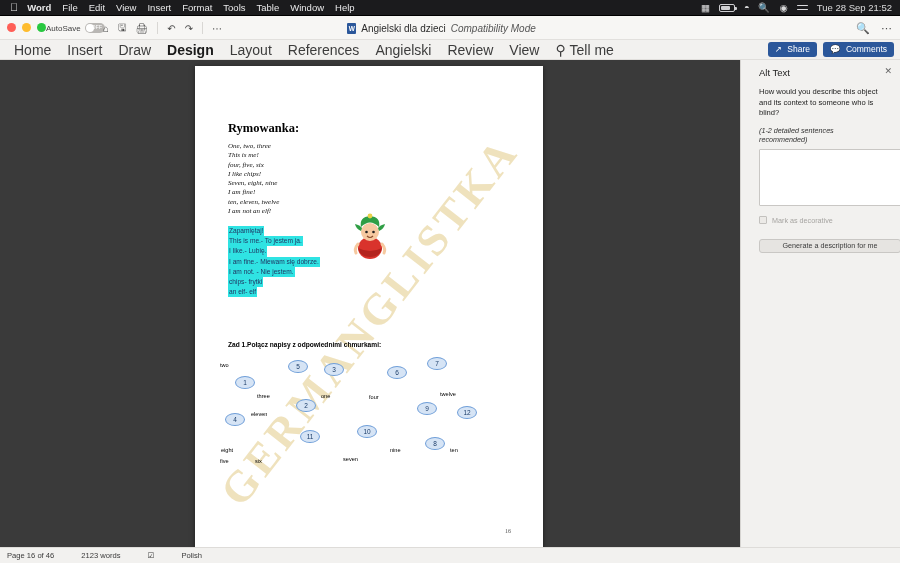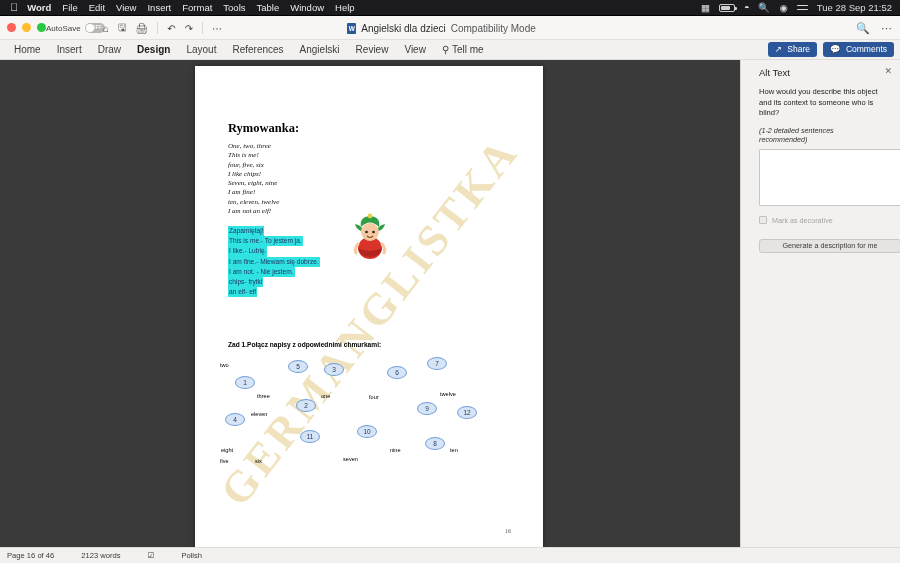--- a/index.html
+++ b/index.html
@@ -77,32 +77,32 @@
   .qat .sep { width: 1px; height: 12px; background: #d9d7d4; }
   .doctitle {
     position: absolute; left: 0; right: 17px; top: 0; height: 24px;
     display: flex; align-items: center; justify-content: center; gap: 5px;
     font-size: 10px; color: #2b2b2b; pointer-events: none;
   }
   .doctitle .fileicon {
     width: 9px; height: 11px; background: #2b579a; border-radius: 1px; color: #fff;
     font-size: 6.5px; line-height: 11px; text-align: center; font-weight: bold;
   }
-  .doctitle .compat { color: #555; }
+  .doctitle .compat { color: #555; font-style: italic; }
   .titleright {
     position: absolute; right: 8px; top: 0; height: 24px; display: flex; align-items: center; gap: 11px;
     color: #4a4a4a; font-size: 11px;
   }
 
   
   .ribbon {
     height: 20px; background: #f2f1ef; display: flex; align-items: center;
     padding-left: 6px; border-bottom: 1px solid #e0dedb; position: relative;
   }
-  .rtab { font-size: 10px; color: #3c3c3c; padding: 0 8px; line-height: 20px; white-space: nowrap; }
+  .rtab { font-size: 14px; color: #3c3c3c; padding: 0 8px; line-height: 20px; white-space: nowrap; }
   .rtab.active { color: #1a1a1a; font-weight: bold; }
   .rtab.tellme { color: #3c3c3c; }
   .ribbon-right { position: absolute; right: 6px; top: 2px; display: flex; gap: 6px; }
   .rbtn {
     font-size: 8.5px; color: #fff; background: #2b579a; border-radius: 3px;
     padding: 2px 7px; display: flex; align-items: center; gap: 3px; line-height: 11px;
   }
 
   
   .workarea { position: relative; height: 487px; background: #3b3b3b; }

